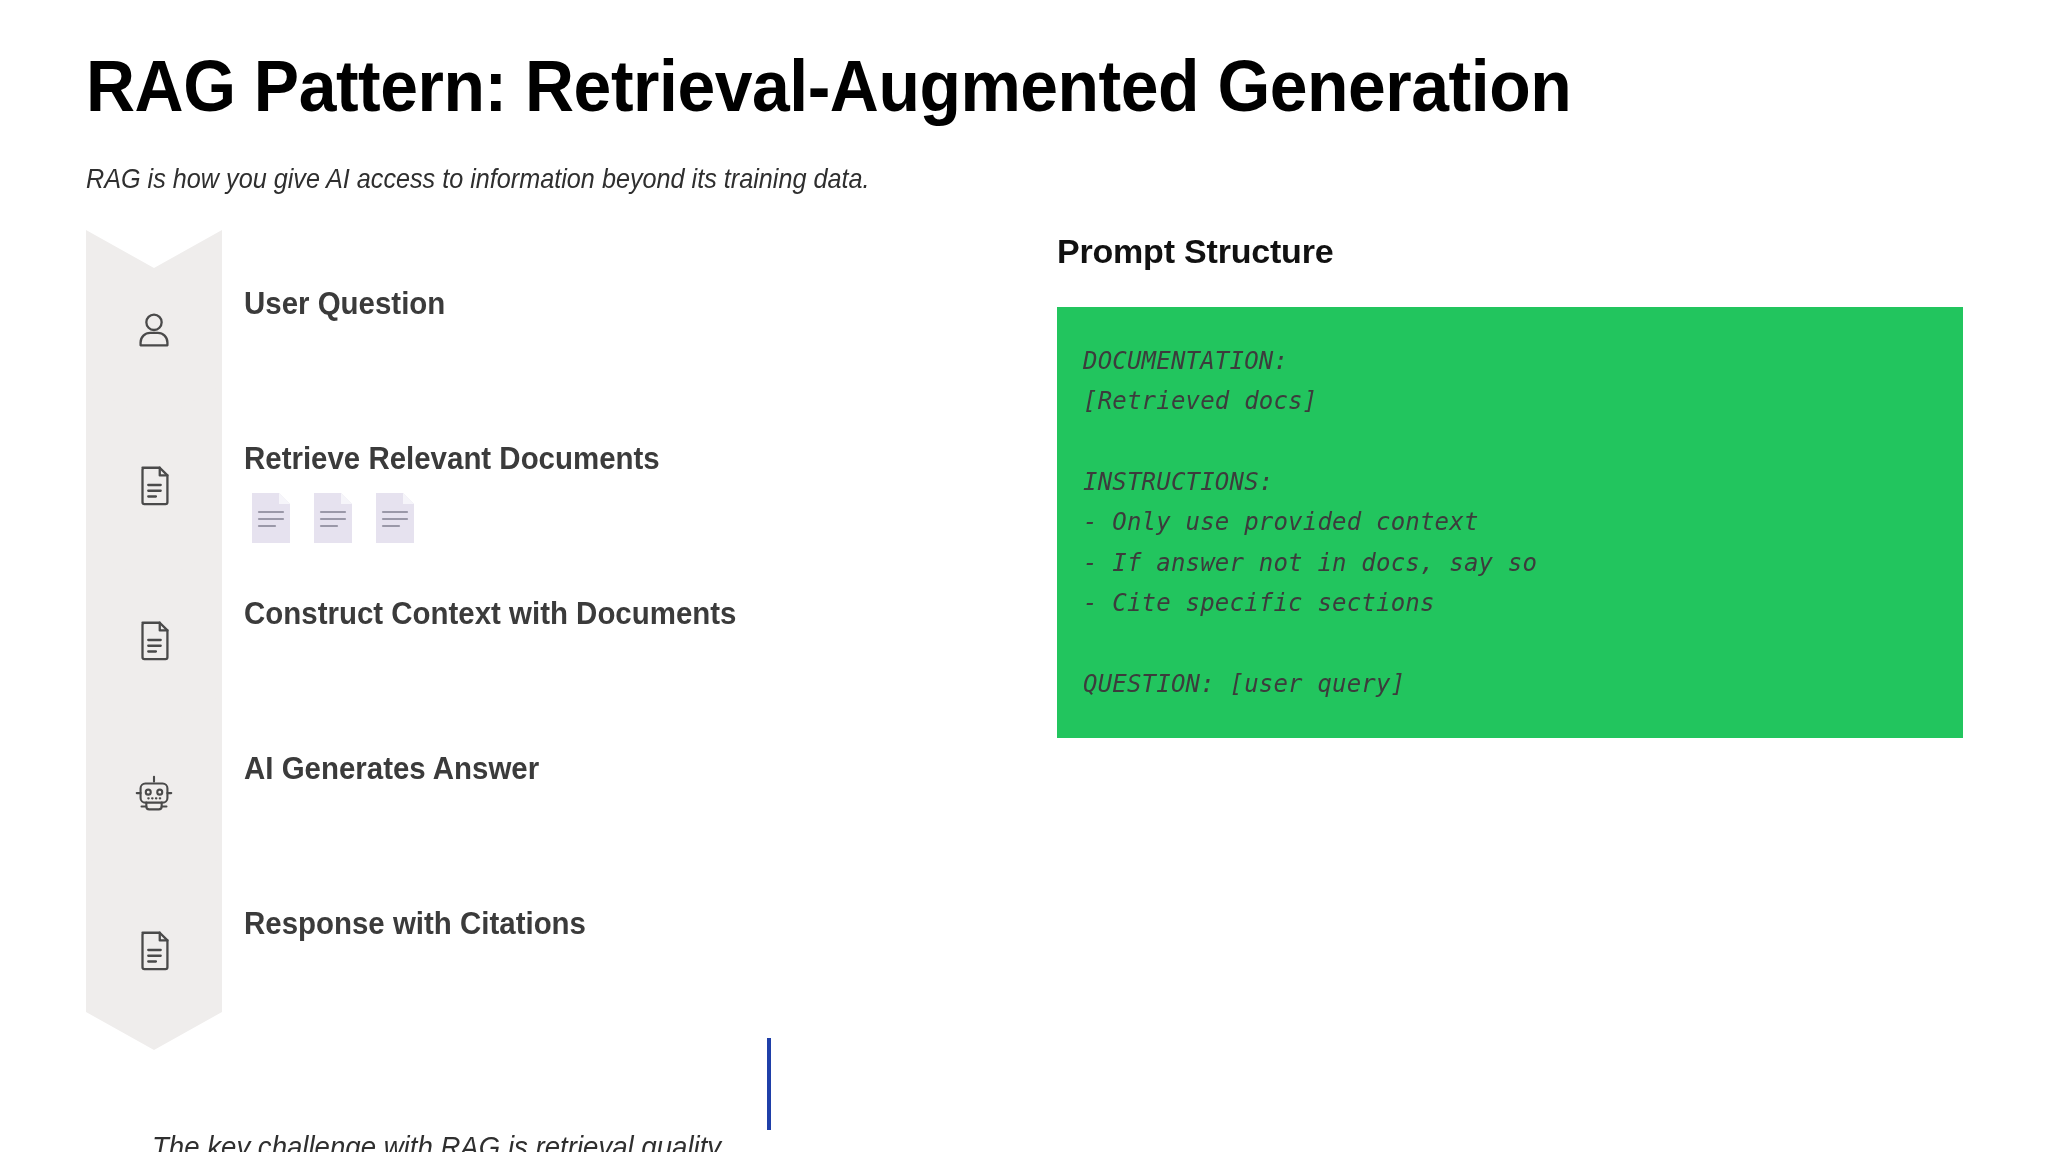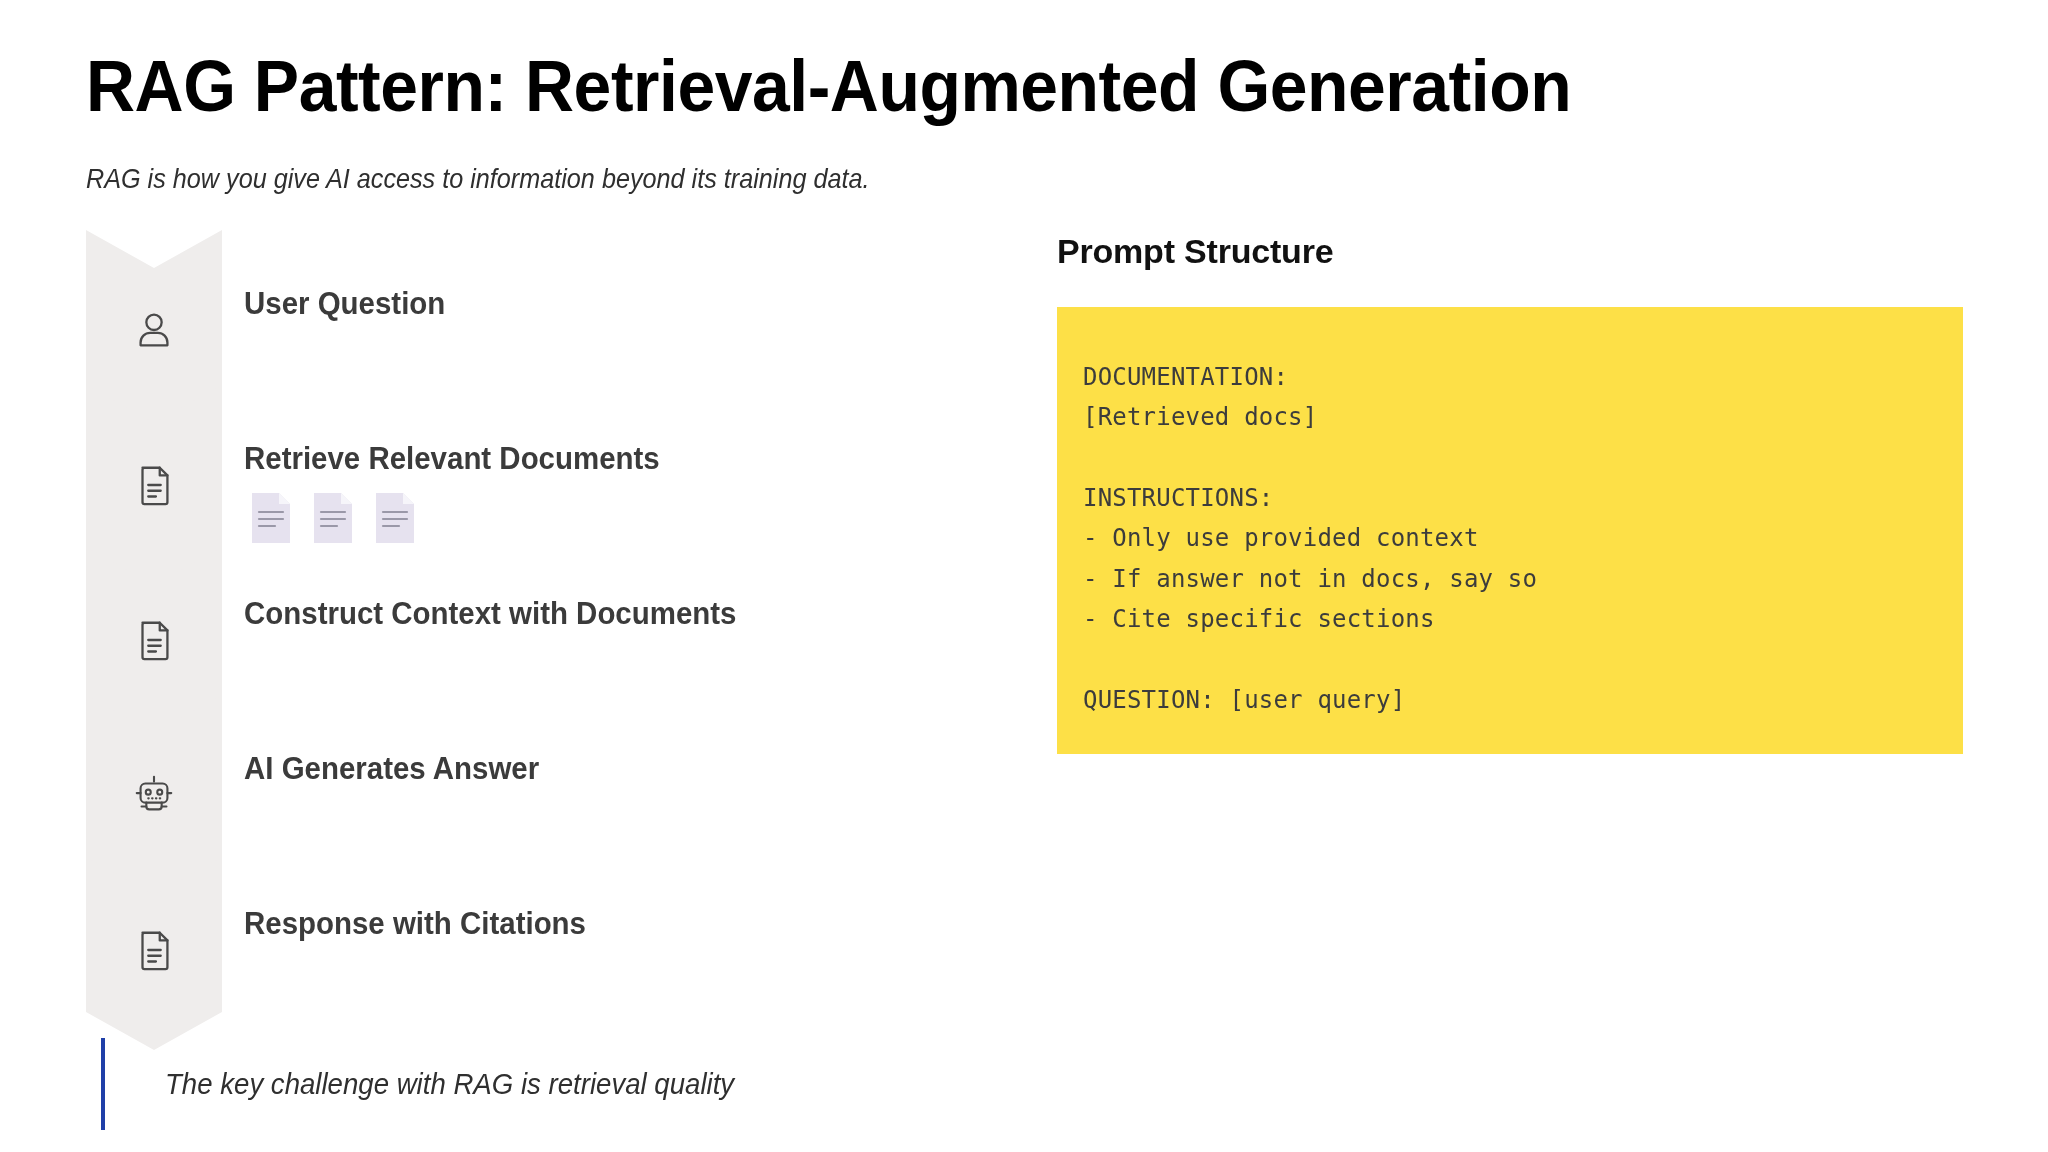--- a/index.html
+++ b/index.html
@@ -96,25 +96,26 @@
   .mini-doc {
     position: relative;
     width: 38px;
     height: 50px;
   }
   .mini-doc svg { display:block; width:100%; height:100%; }
 
   
   #callout {
     position: absolute;
-    left: 101px;
+    left: 92px;
     top: 1038px;
     height: 92px;
     display: flex;
-    align-items: center;
+    align-items: flex-end;
+    flex-direction: column;
   }
   #callout-bar {
     width: 4px;
     height: 92px;
     background: #1f3fa8;
     flex: 0 0 auto;
   }
   #callout-text {
     margin-left: 60px;
     font-size: 30px;
@@ -134,30 +135,31 @@
   }
   #prompt-heading {
     font-size: 34px;
     font-weight: 700;
     color: #111111;
     letter-spacing: -0.2px;
     margin: 0 0 36px 0;
     white-space: nowrap;
   }
   #prompt-code {
-    background: #fde047;
+    background: #22c55e;
     width: 906px;
     box-sizing: border-box;
-    padding: 50px 34px 34px 26px;
+    padding: 34px 34px 34px 26px;
     font-family: "DejaVu Sans Mono", "Liberation Mono", monospace;
     font-size: 24px;
     line-height: 1.68;
     color: #3c3c3c;
     white-space: pre;
     letter-spacing: 0.2px;
+    font-style: italic;
   }
 </style>
 </head>
 <body>
 
 <div id="page-title">RAG Pattern: Retrieval-Augmented Generation</div>
 <div id="page-subtitle">RAG is how you give AI access to information beyond its training data.</div>
 
 <div id="flow">
 

